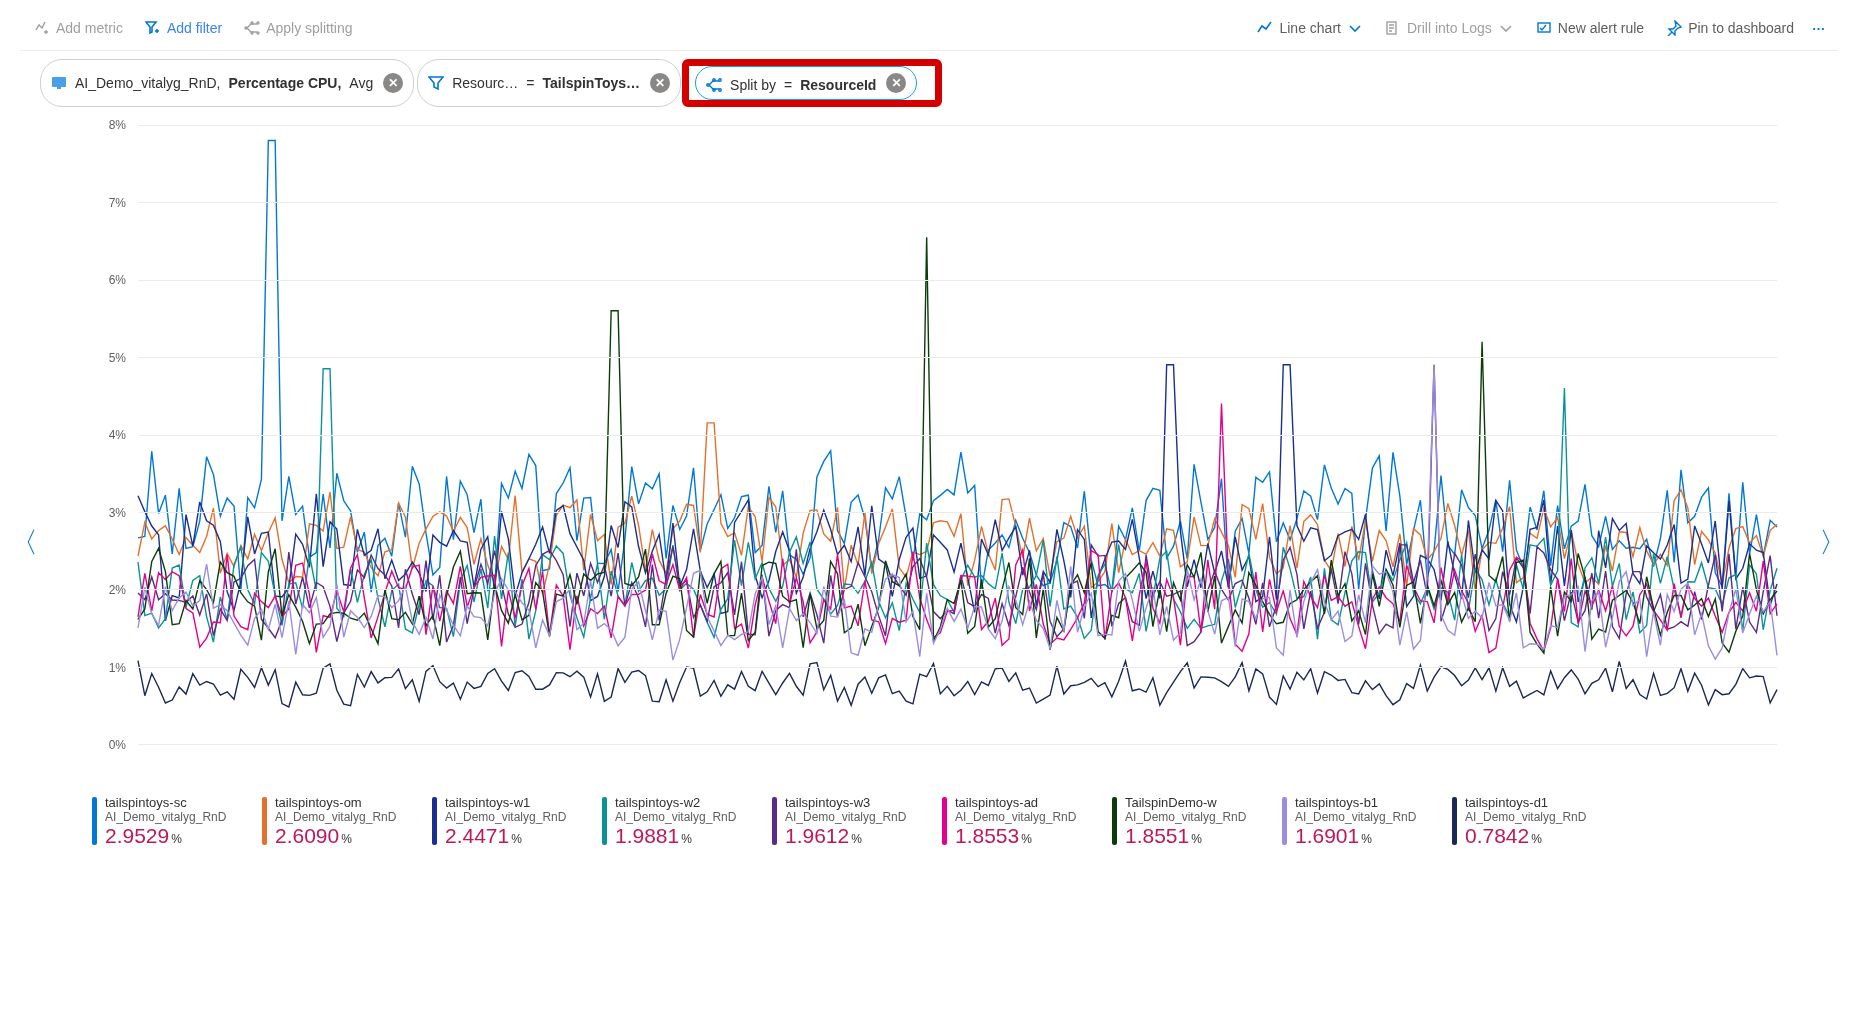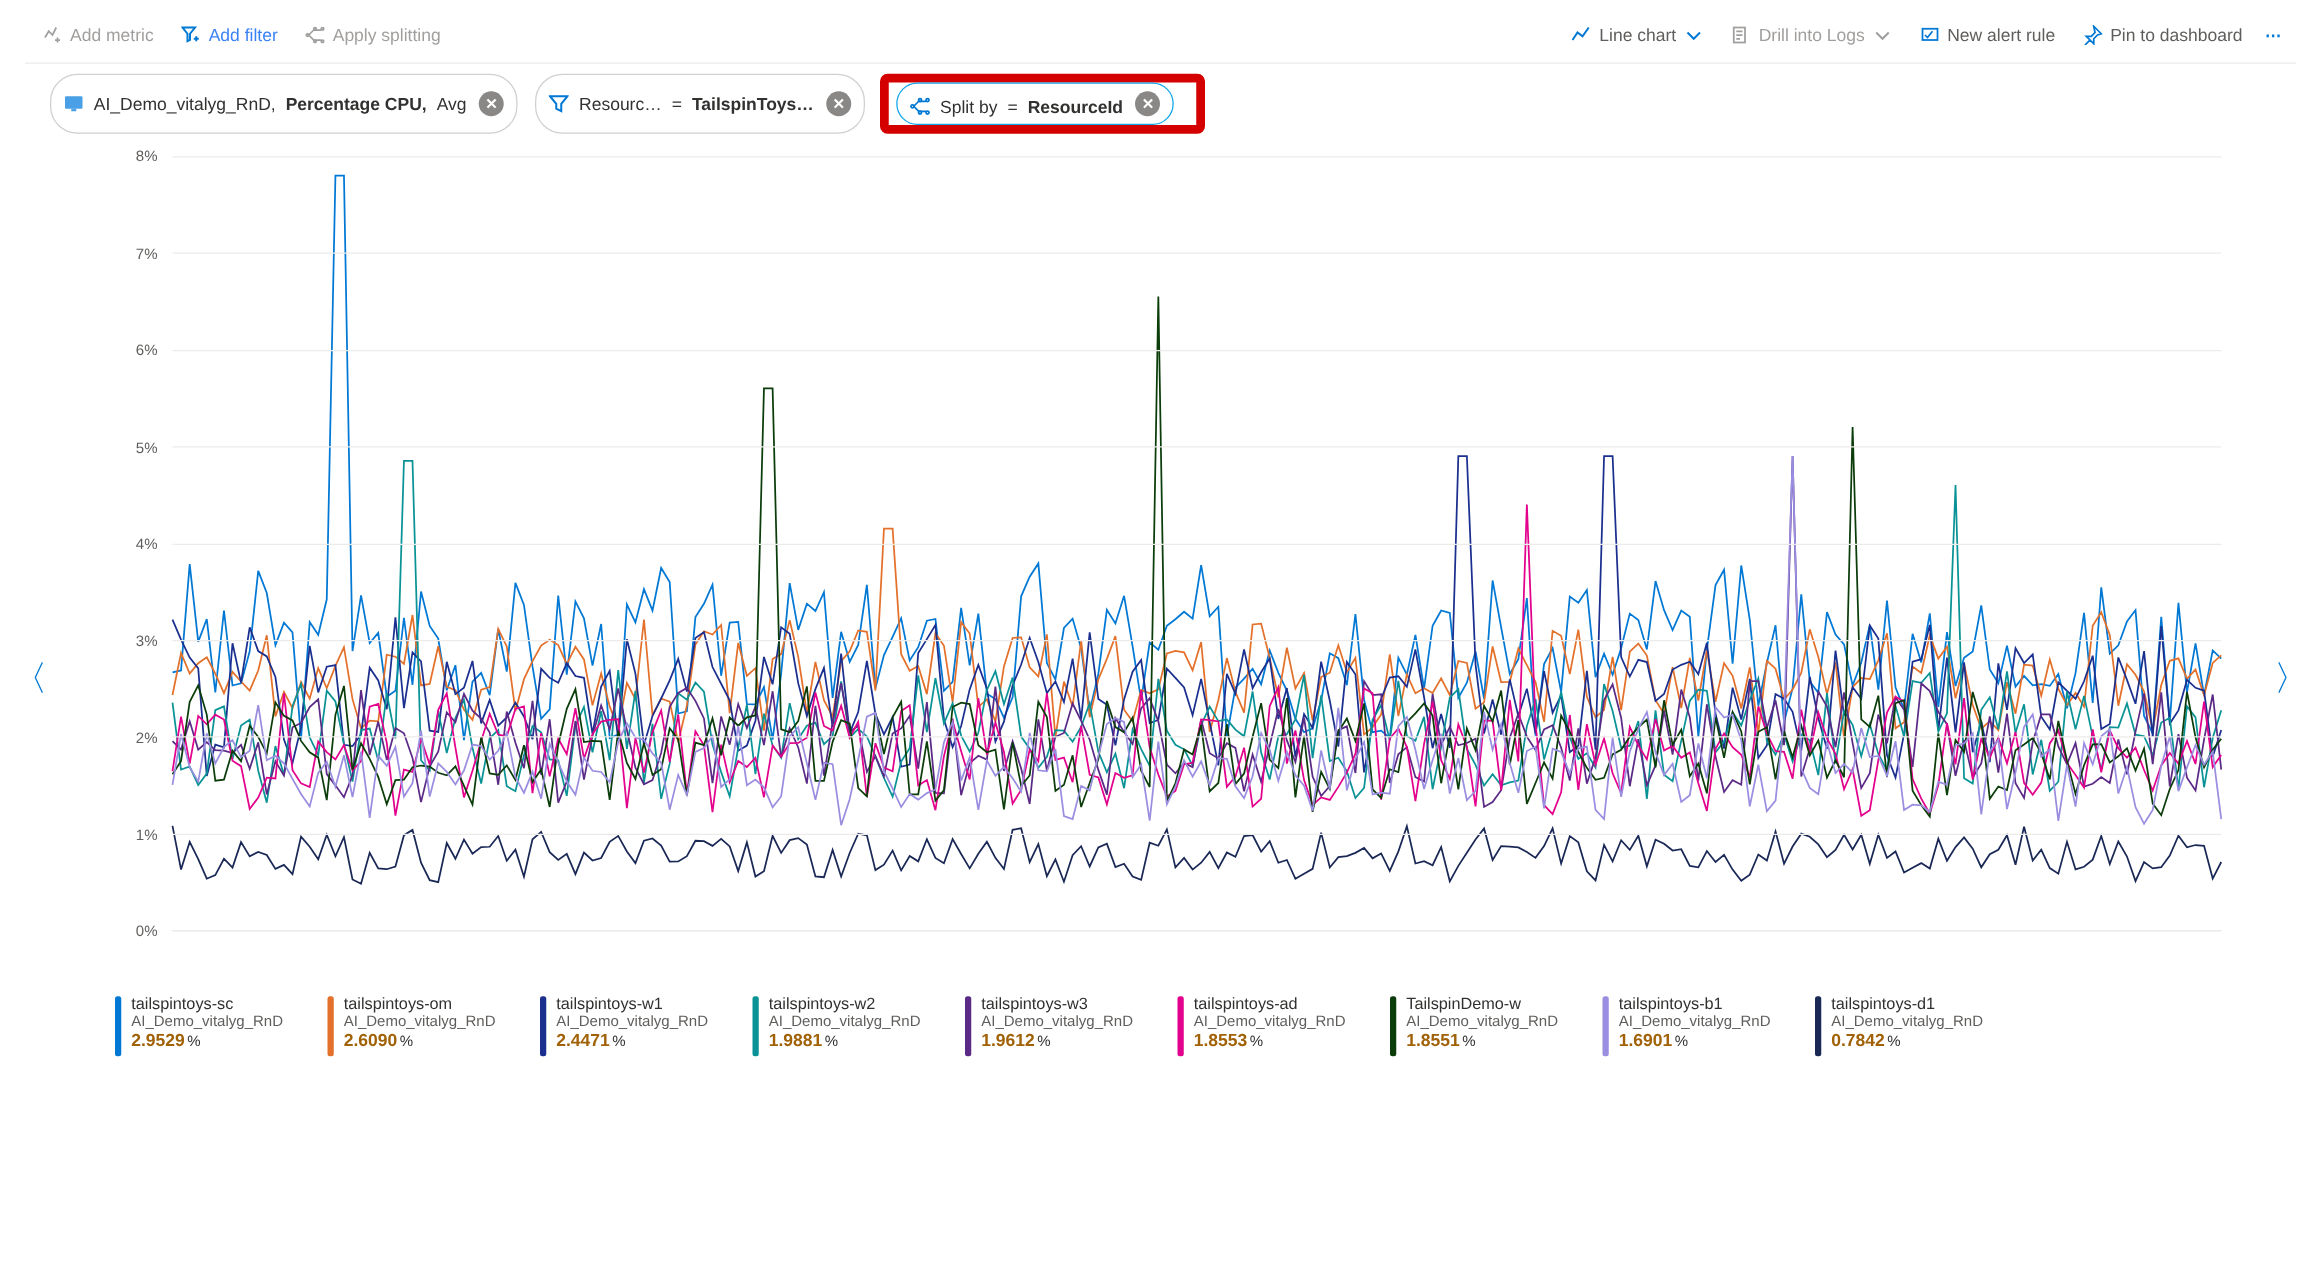--- a/index.html
+++ b/index.html
@@ -13,21 +13,21 @@
   .toolbar { display:flex; align-items:center; gap:2px; border-bottom:1px solid #edebe9; padding:6px 4px 10px 4px; margin-bottom:8px; }
   .tool-btn { display:flex; align-items:center; gap:6px; padding:4px 10px; color:#605e5c; border-radius:2px; }
   .tool-btn.disabled { color:#a19f9d; }
   .tool-btn.active { color:#3b82f6; }
   .tool-btn .lbl { font-size:14px; }
   .tool-btn svg { width:16px; height:16px; }
   .spacer { flex:1; }
   .chev { color:#0078d4; }
   .more { padding:4px 6px; color:#0078d4; font-weight:700; letter-spacing:2px; }
 
-  .pill-row { display:flex; gap:14px; margin:6px 0 2px 20px; }
+  .pill-row { display:flex; gap:3px; margin:6px 0 2px 20px; }
   .pill { display:flex; align-items:center; gap:8px; border:1px solid #d2d0ce; border-radius:22px; padding:6px 10px 6px 10px; background:#fff; font-size:14px; }
   .pill svg { width:16px; height:16px; }
   .pill .x { width:20px; height:20px; border-radius:50%; background:#8a8886; color:#fff; display:flex; align-items:center; justify-content:center; font-size:12px; font-weight:700; margin-left:2px;}
   .pill b { font-weight:600; }
   .split-hi { position:relative; border:7px solid #d40000; border-radius:6px; padding-right:18px; padding-left:6px; margin-left:-2px;}
   .split-hi .pill { border:1px solid #0ea5e9;align-items:flex-end; }
 
   .nav-arrow { position:absolute; top:520px; font-size:28px; color:#0078d4; padding:4px; }
   .nav-left { left:6px; }
   .nav-right { right:6px; }
@@ -42,21 +42,21 @@
   .xtick-right { transform:translateX(-100%);}
 
   svg.lines { position:absolute; inset:0; width:100%; height:100%; overflow:visible;}
   svg.lines polyline { fill:none; stroke-width:1.4; vector-effect:non-scaling-stroke; }
 
   .legend { display:flex; gap:20px; margin:10px 60px 0 72px; flex-wrap:wrap;}
   .legend-item { display:flex; gap:8px; align-items:flex-start; min-width:150px; }
   .legend-bar { width:5px; height:48px; border-radius:2px; margin-top:2px;}
   .legend-text .n { font-size:13px; color:#323130; }
   .legend-text .s { font-size:12px; color:#605e5c; }
-  .legend-text .v { font-size:14px; font-weight:700; color:#a16207; }
+  .legend-text .v { font-size:21px; font-weight:400; color:#be185d; }
   .legend-text .u { font-size:12px; margin-left:2px; }
 </style>
 </head>
 <body>
 
 <div class="wrap">
 
 
   <div class="toolbar">
     <div class="tool-btn disabled">

